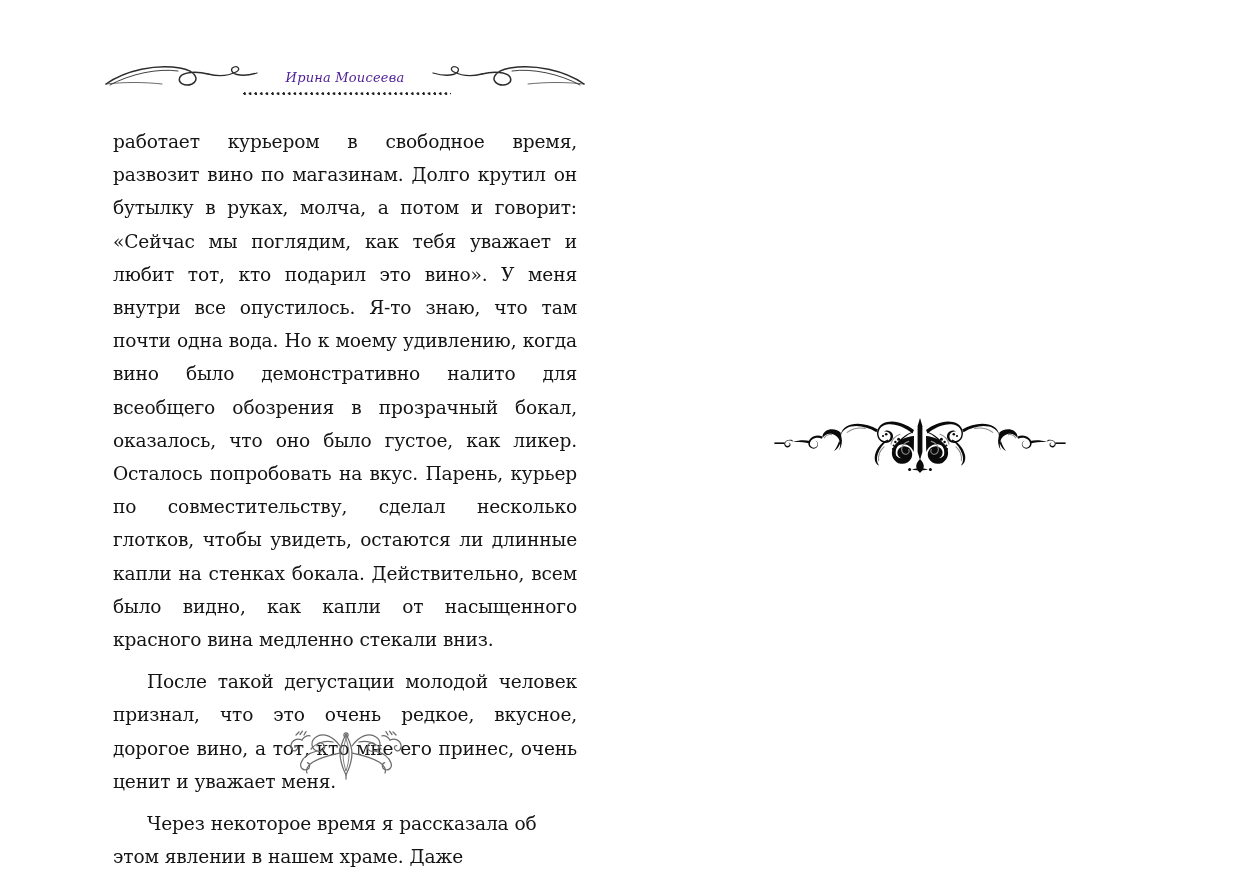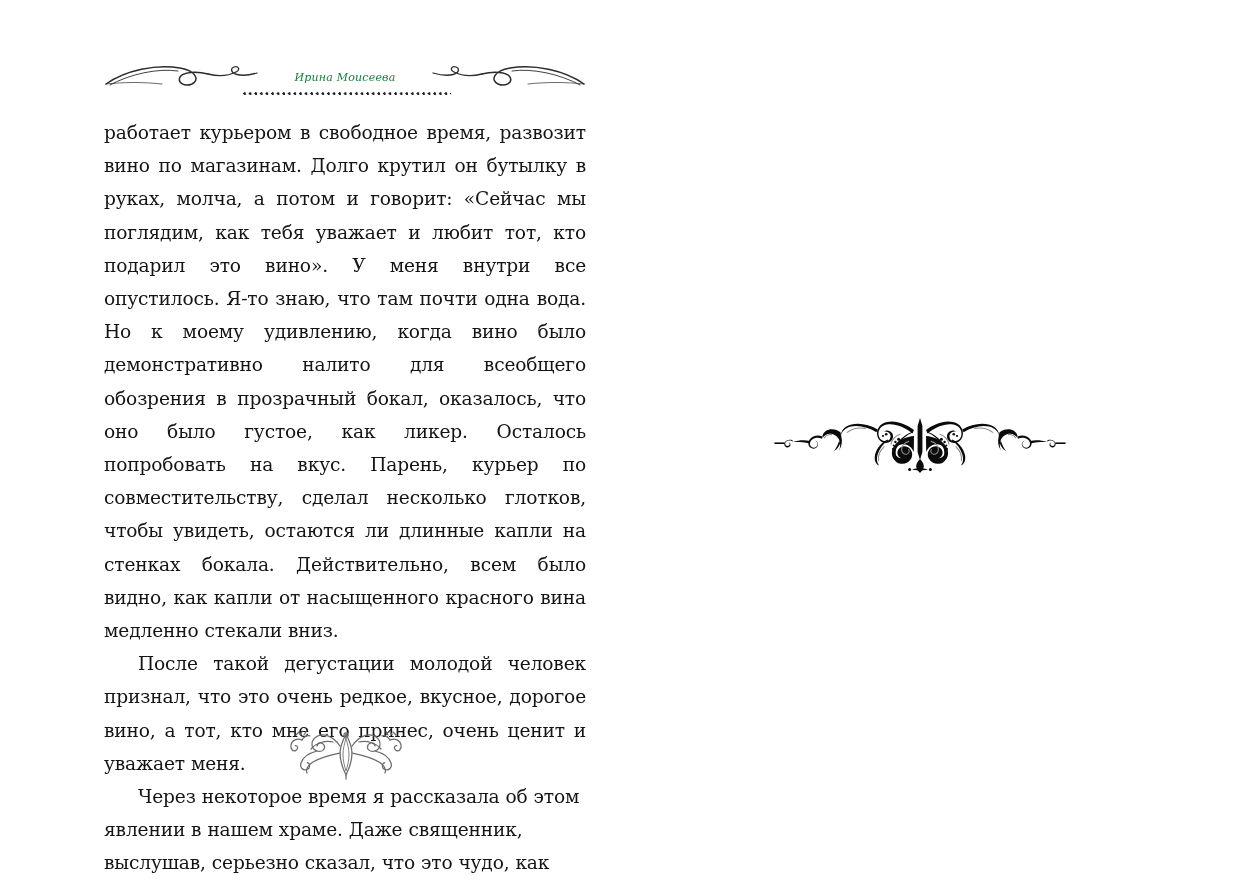--- a/index.html
+++ b/index.html
@@ -53,23 +53,23 @@
     width: 160px;
     height: 30px;
   }
   .rh-flourish.left  { left: 0; }
   .rh-flourish.right { right: 0; }
   .rh-flourish svg { display: block; width: 100%; height: 100%; }
 
   .author-name {
     font-family: "DejaVu Serif", "Liberation Serif", serif;
     font-style: italic;
-    font-size: 11px;
+    font-size: 13px;
     letter-spacing: 0.2px;
-    color: #15803d;
+    color: #4c1d95;
     white-space: nowrap;
     position: relative;
     z-index: 2;
     background: #ffffff;
     padding: 0 8px;
   }
 
   .rh-dots {
     position: absolute;
     left: 139px;
@@ -89,21 +89,21 @@
     width: 482px;
     font-family: "DejaVu Serif", "Liberation Serif", serif;
     font-size: 18.6px;
     line-height: 33.2px;
     text-align: justify;
     color: #141414;
     letter-spacing: -0.15px;
     word-spacing: 0.2px;
   }
   .body-text p {
-    margin: 0;
+    margin: 9px;
     text-indent: 0;
     text-align: justify;
   }
   .body-text p.indent {
     text-indent: 34px;
   }
   .body-text p:last-child {
     text-align: left;
   }
 

